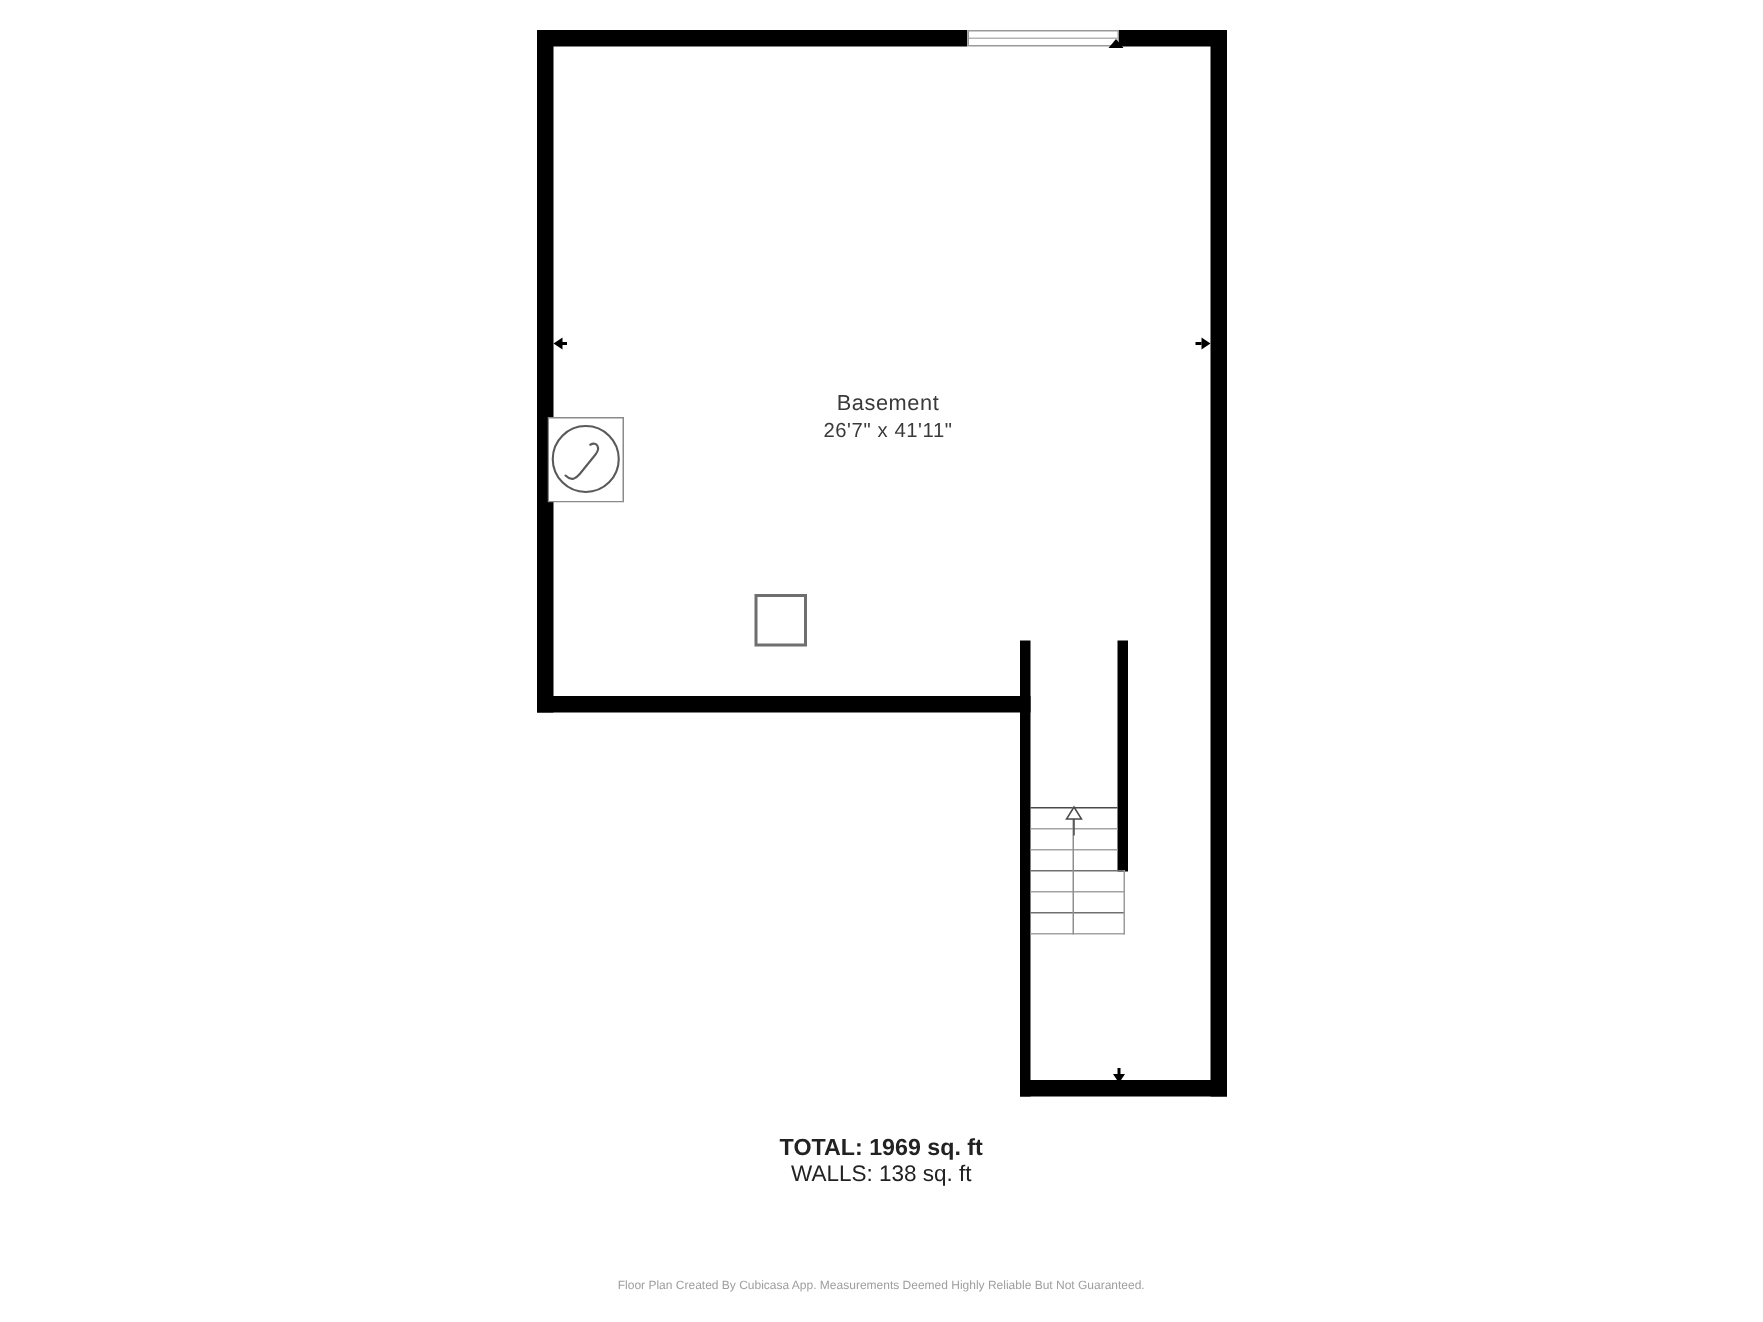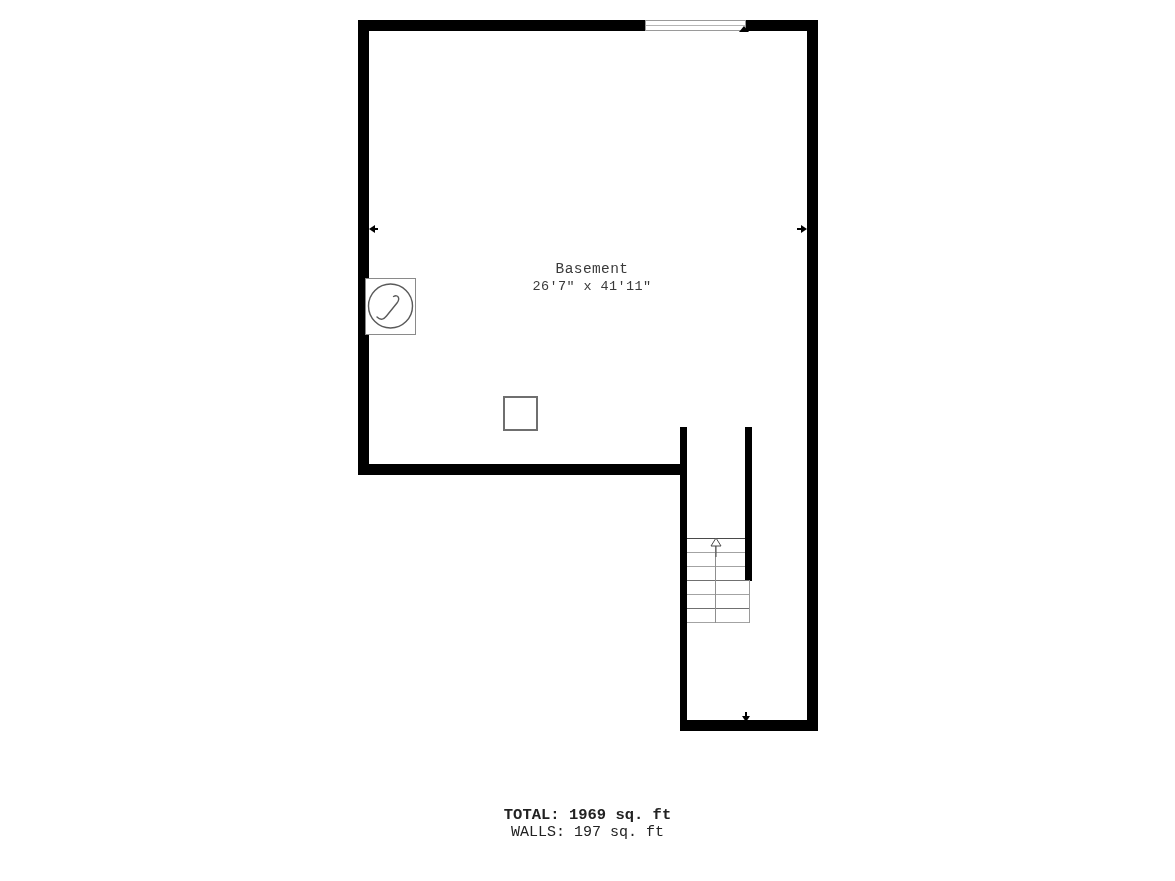--- a/index.html
+++ b/index.html
@@ -1,20 +1,20 @@
 <!DOCTYPE html>
 <html><head>
 <meta charset="utf-8">
 <style>
   html,body{margin:0;padding:0;background:#ffffff;}
   .canvas{
     position:relative;
     width:1175px;height:881px;
     background:#ffffff;
-    font-family:Liberation Mono, monospace;
+    font-family:Liberation Sans, sans-serif;
     overflow:hidden;
   }
   .wall{position:absolute;background:#000000;}
   .window{
     position:absolute;background:#ffffff;
     border:1px solid #9a9a9a;box-sizing:border-box;
   }
   .window-line{
     position:absolute;left:0;right:0;top:4px;height:1px;background:#b5b5b5;
   }
@@ -29,21 +29,21 @@
   .vline{position:absolute;width:1px;background:#8f8f8f;}
   .tri{position:absolute;width:0;height:0;}
   .stem{position:absolute;background:#000;}
   .room-label{
     position:absolute;left:492px;top:260px;width:200px;
     text-align:center;color:#3a3a3a;
   }
   .room-name{font-size:14.5px;line-height:18px;letter-spacing:0.4px;}
   .room-dims{font-size:13.5px;line-height:18px;letter-spacing:0.4px;}
   .summary{
-    position:absolute;left:0;top:807px;width:1175px;
+    position:absolute;left:0;top:757px;width:1175px;
     text-align:center;color:#222222;font-size:15px;line-height:17px;
   }
   .summary .total{font-weight:bold;font-size:15.5px;}
   .disclaimer{
     position:absolute;left:0;top:852px;width:1175px;
     text-align:center;color:#9e9e9e;font-size:8px;line-height:10px;
   }
 </style>
 </head>
 <body>
@@ -102,17 +102,18 @@
     </svg>
   </div>
 
   <div class="room-label">
     <div class="room-name">Basement</div>
     <div class="room-dims">26'7" x 41'11"</div>
   </div>
 
   <div class="summary">
     <div class="total">TOTAL: 1969 sq. ft</div>
-    <div>WALLS: 197 sq. ft</div>
+    <div>WALLS: 138 sq. ft</div>
   </div>
 
+  <div class="disclaimer">Floor Plan Created By Cubicasa App. Measurements Deemed Highly Reliable But Not Guaranteed.</div>
 
 </div>
 
 </body></html>

